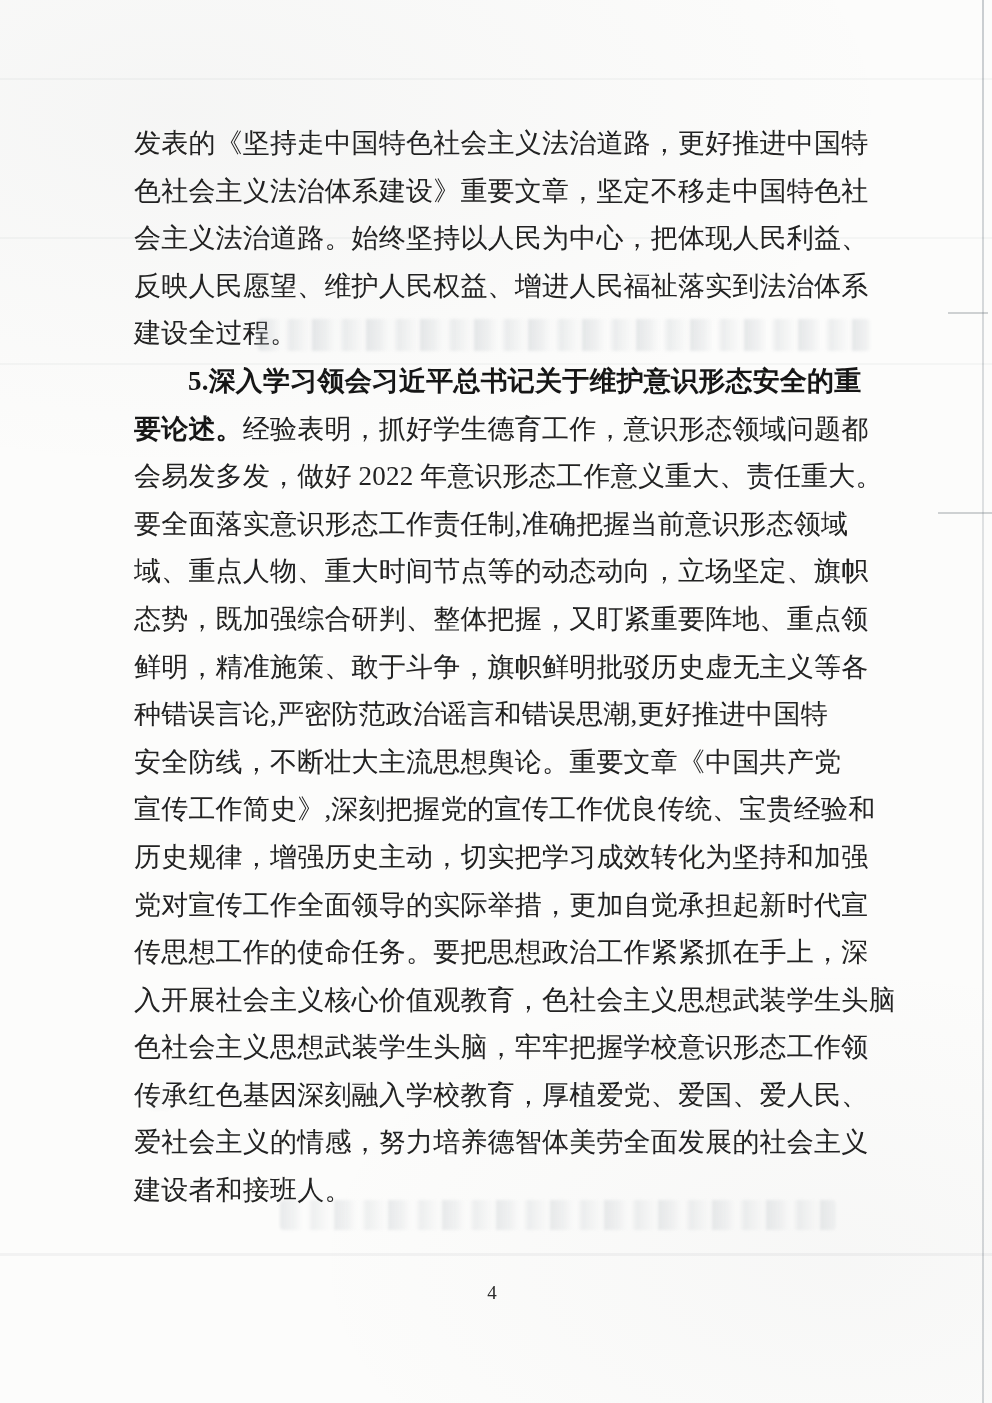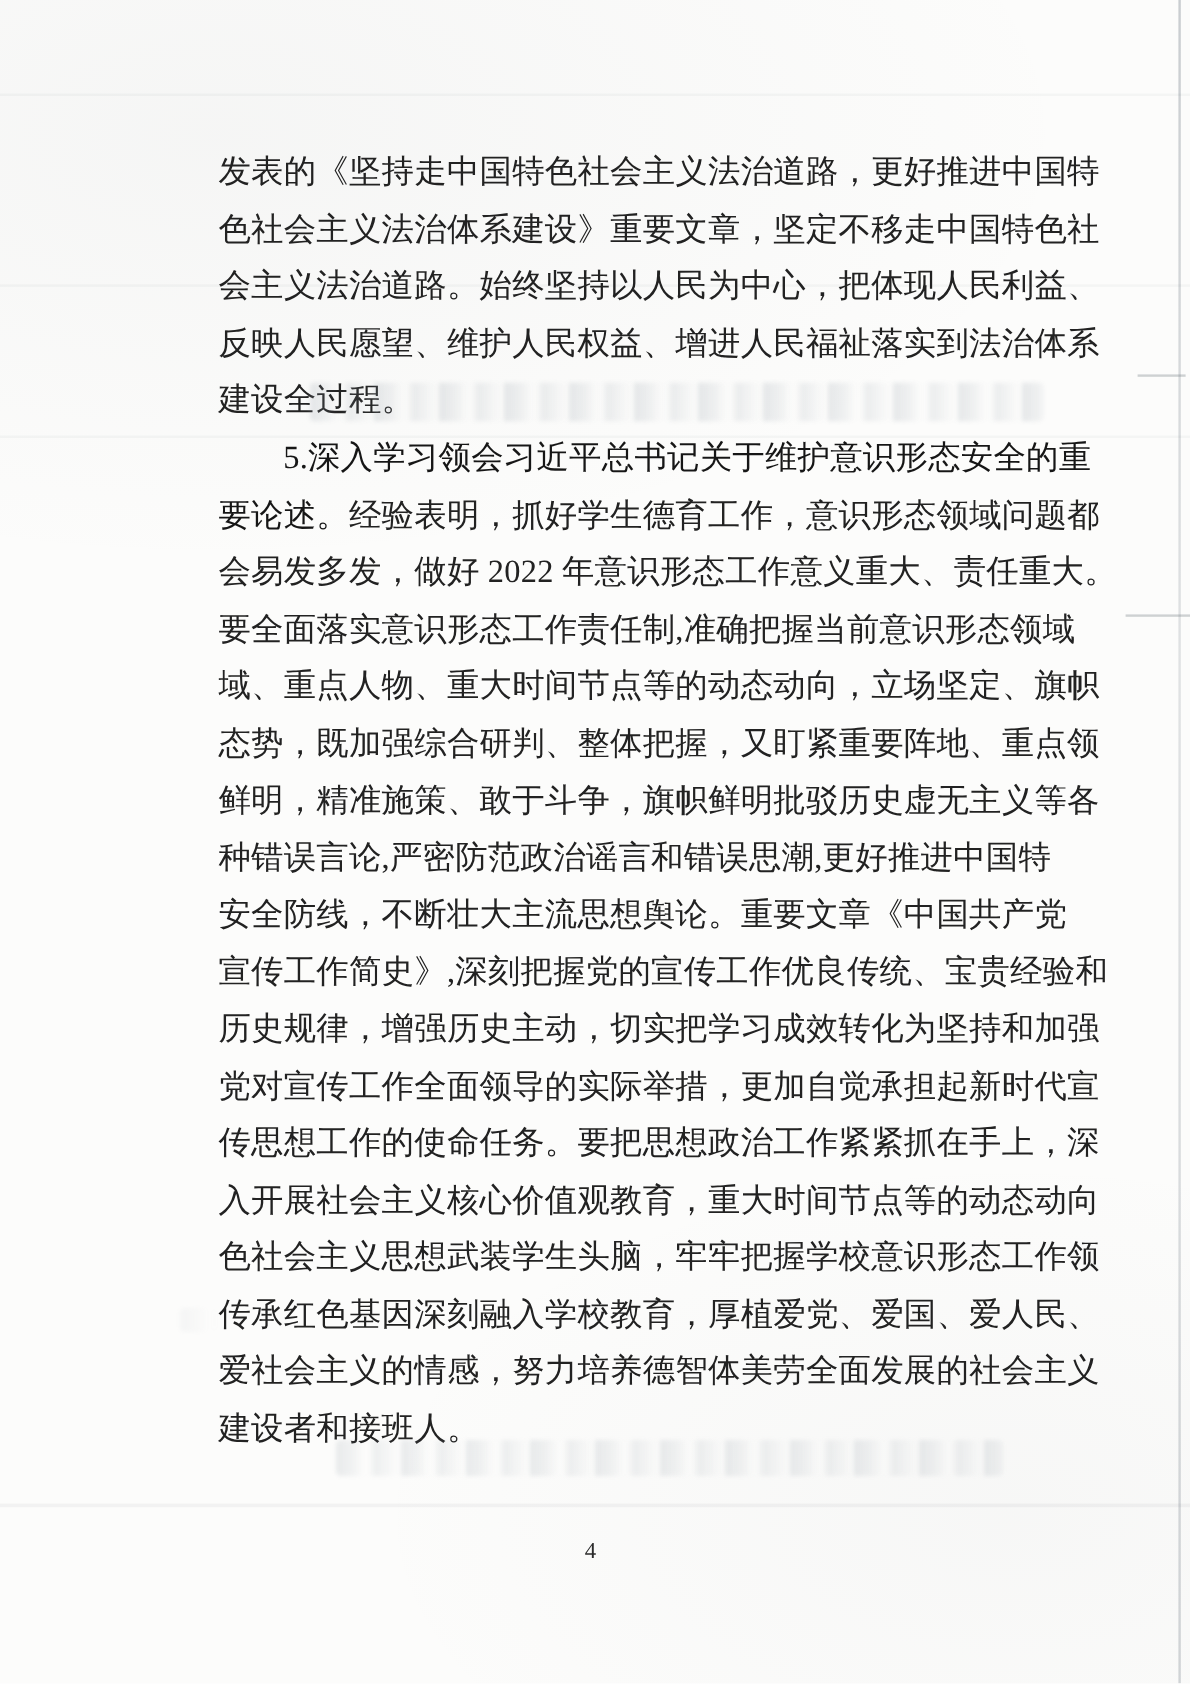--- a/index.html
+++ b/index.html
@@ -25,28 +25,27 @@
   .streak.s2{top:237px;}
   .streak.s3{top:363px;}
   .streak.s4{top:1253px;height:3px;background:rgba(60,65,70,0.05);}
   .tick{position:absolute;height:2px;background:rgba(120,128,136,0.35);}
   .tick.t1{left:948px;width:40px;top:312px;}
   .tick.t2{left:938px;width:54px;top:512px;}
   
   .textblock{
     position:absolute;left:134px;top:120px;width:740px;
     color:#222222;
-    margin-left:48px;
   }
   .line{
     height:47.6px;line-height:47.6px;
     font-size:27px;letter-spacing:0.2px;
     white-space:nowrap;
   }
-  .line .seg.b{font-weight:400;color:#161616;}
+  .line .seg.b{font-weight:700;color:#161616;}
   .line.indent{text-indent:54px;}
   
   .ghost{
     position:absolute;height:32px;border-radius:4px;
     background:repeating-linear-gradient(90deg,
       rgba(150,160,170,0.30) 0px, rgba(150,160,170,0.16) 14px, rgba(150,160,170,0.02) 22px,
       rgba(150,160,170,0.0) 27px, rgba(150,160,170,0.22) 33px, rgba(150,160,170,0.05) 47px,
       rgba(150,160,170,0.0) 54px);
     filter:blur(1.6px);
     opacity:0.75;
@@ -86,21 +85,21 @@
       <div class="line"><span class="seg">要全面落实意识形态工作责任制,准确把握当前意识形态领域</span></div>
       <div class="line"><span class="seg">域、重点人物、重大时间节点等的动态动向，立场坚定、旗帜</span></div>
       <div class="line"><span class="seg">态势，既加强综合研判、整体把握，又盯紧重要阵地、重点领</span></div>
       <div class="line"><span class="seg">鲜明，精准施策、敢于斗争，旗帜鲜明批驳历史虚无主义等各</span></div>
       <div class="line"><span class="seg">种错误言论,严密防范政治谣言和错误思潮,更好推进中国特</span></div>
       <div class="line"><span class="seg">安全防线，不断壮大主流思想舆论。重要文章《中国共产党</span></div>
       <div class="line"><span class="seg">宣传工作简史》,深刻把握党的宣传工作优良传统、宝贵经验和</span></div>
       <div class="line"><span class="seg">历史规律，增强历史主动，切实把学习成效转化为坚持和加强</span></div>
       <div class="line"><span class="seg">党对宣传工作全面领导的实际举措，更加自觉承担起新时代宣</span></div>
       <div class="line"><span class="seg">传思想工作的使命任务。要把思想政治工作紧紧抓在手上，深</span></div>
-      <div class="line"><span class="seg">入开展社会主义核心价值观教育，重大时间节点等的动态动向</span></div>
+      <div class="line"><span class="seg">入开展社会主义核心价值观教育，色社会主义思想武装学生头脑</span></div>
       <div class="line"><span class="seg">色社会主义思想武装学生头脑，牢牢把握学校意识形态工作领</span></div>
       <div class="line"><span class="seg">传承红色基因深刻融入学校教育，厚植爱党、爱国、爱人民、</span></div>
       <div class="line"><span class="seg">爱社会主义的情感，努力培养德智体美劳全面发展的社会主义</span></div>
       <div class="line"><span class="seg">建设者和接班人。</span></div>
     </main>
 
   <div class="ghost g1"></div>
   <div class="ghost g2"></div>
   <div class="ghost g3"></div>
 

